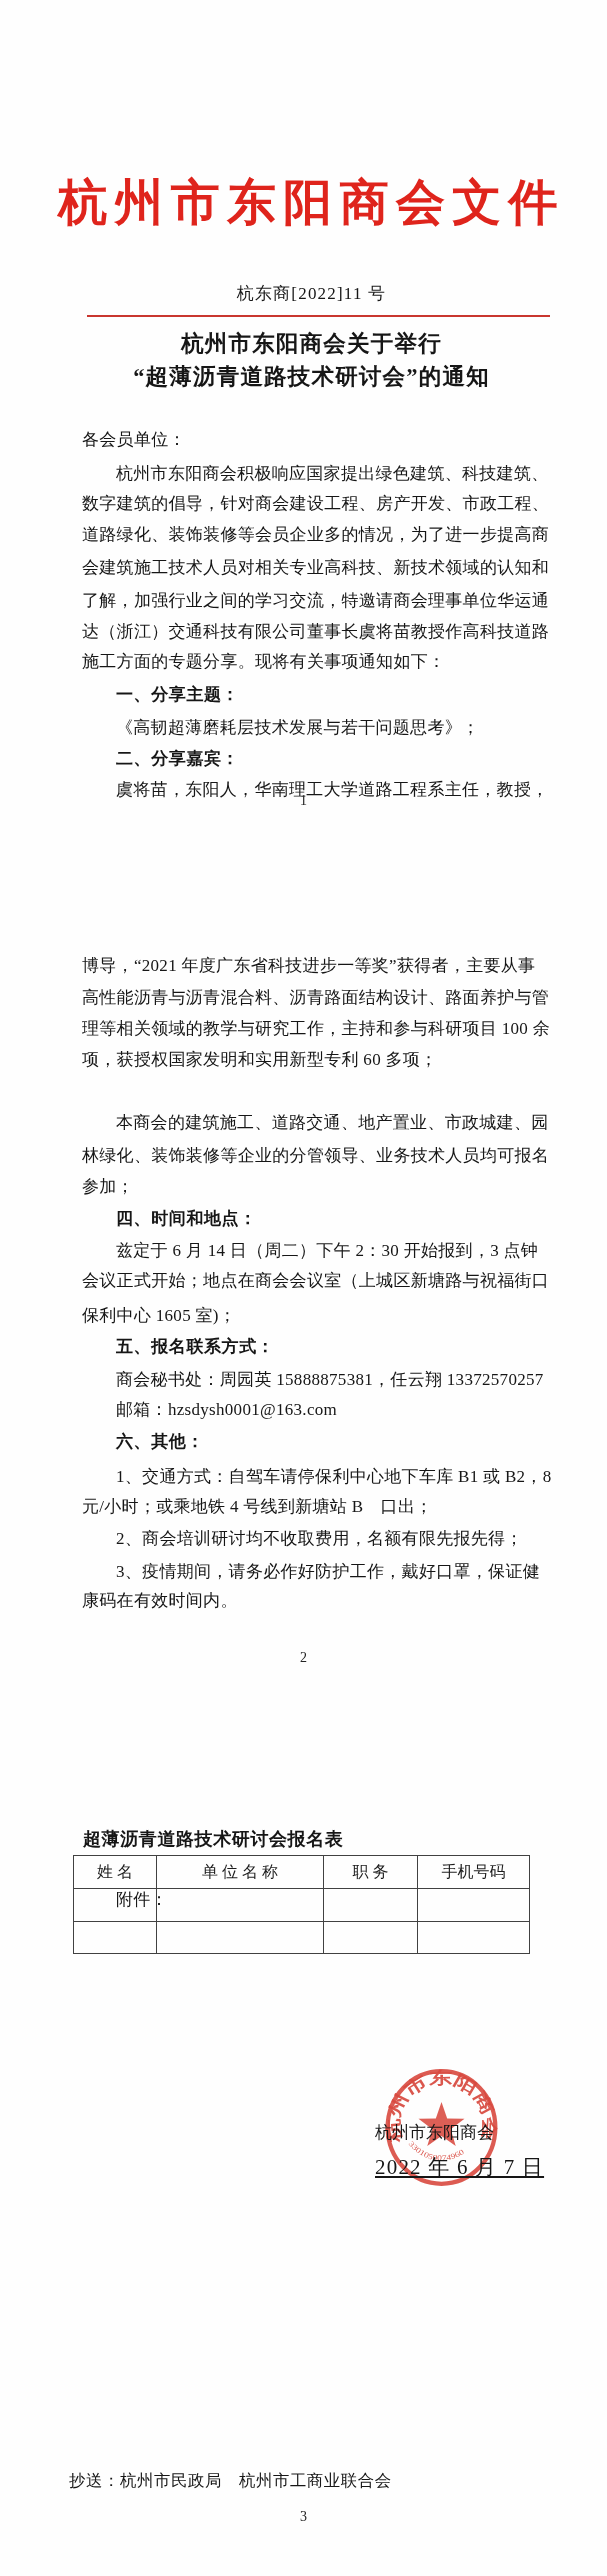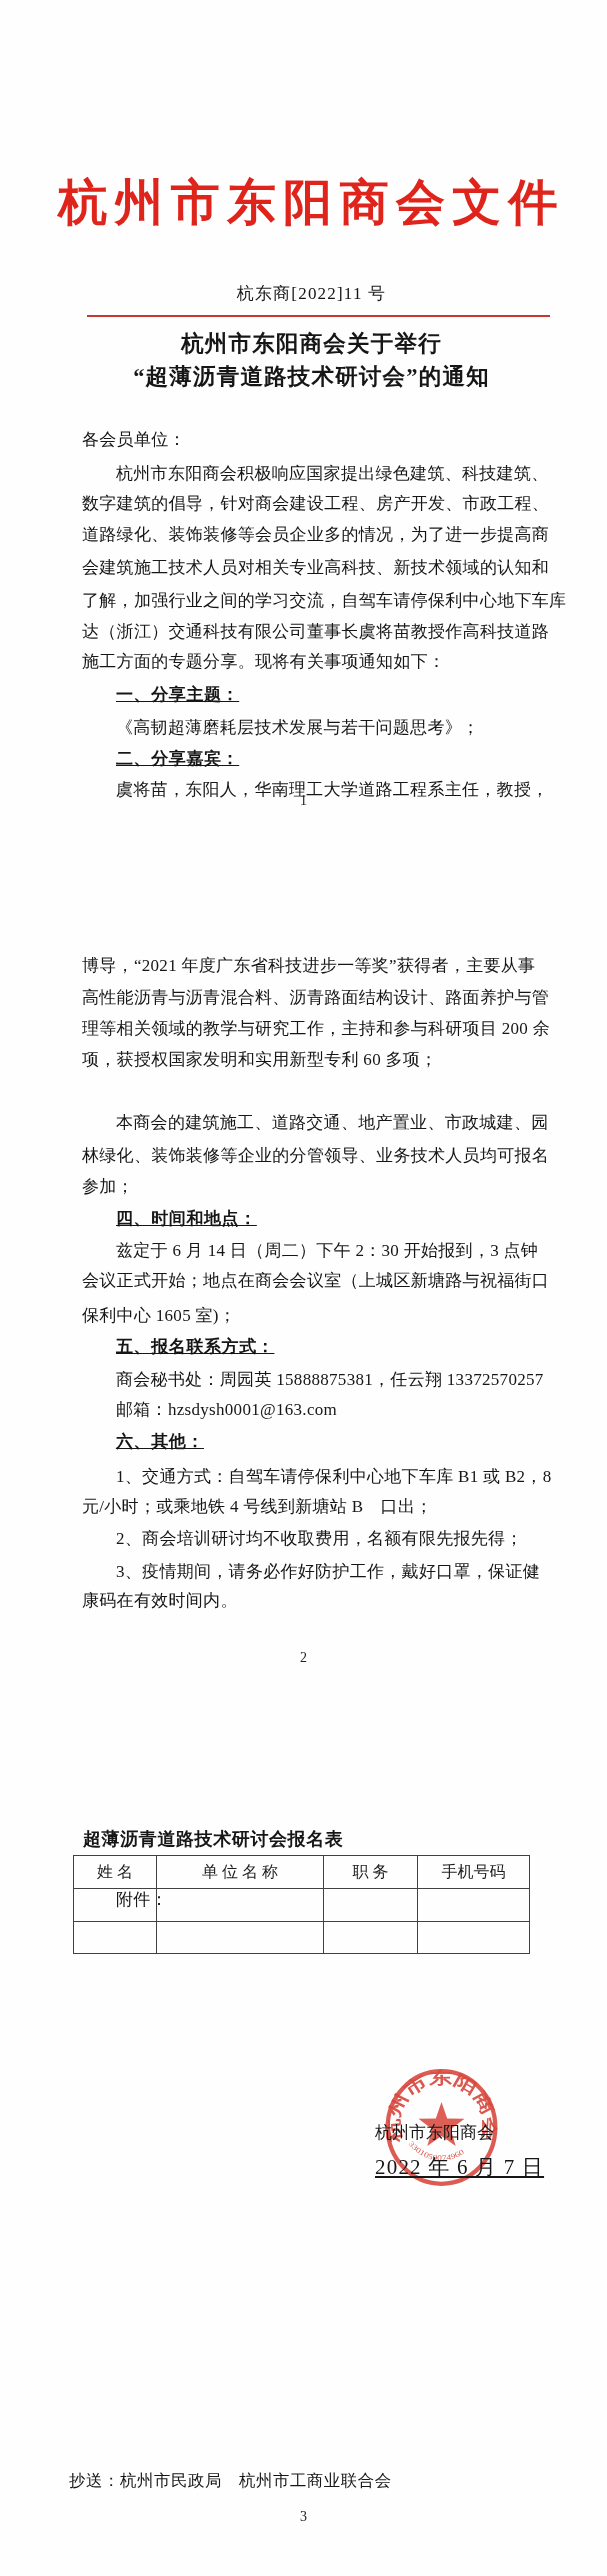--- a/index.html
+++ b/index.html
@@ -22,21 +22,21 @@
   .redline{top:315px;left:87px;width:455px;height:2.4px;background:#c9362f;}
   .title1{top:328px;font-size:22.5px;font-weight:700;letter-spacing:1.2px;}
   .title2{top:361px;font-size:22.5px;font-weight:700;letter-spacing:1.2px;}
   .line{
     position:absolute;left:82px;width:452px;
     font-size:17px;line-height:20.6px;white-space:nowrap;
     letter-spacing:0.3px;
     margin-top:17px;
   }
   .ind{padding-left:34px;}
-  .bold{font-weight:700;letter-spacing:0.6px;text-decoration:underline;}
+  .bold{font-weight:700;letter-spacing:0.6px;}
   .pgnum{position:absolute;left:0;width:607px;text-align:center;font-size:14px;color:#222;}
   .tbl-title{top:1827px;left:75px;width:452px;text-align:left;font-size:18px;font-weight:700;letter-spacing:0.6px;}
   .tablewrap{position:absolute;top:1855px;left:73px;}
   table.signup{border-collapse:collapse;table-layout:fixed;}
   table.signup td{
     border:1.2px solid #414141;
     font-size:16px;text-align:center;vertical-align:middle;
     padding:0;color:#1c1c1c;
   }
   tr.hrow td{height:32px;}
@@ -57,32 +57,32 @@
   <div class="abs redline"></div>
 
   <div class="abs center title1">杭州市东阳商会关于举行</div>
   <div class="abs center title2">“超薄沥青道路技术研讨会”的通知</div>
 
   <div class="line" style="top:413px">各会员单位：</div>
   <div class="line ind" style="top:447px">杭州市东阳商会积极响应国家提出绿色建筑、科技建筑、</div>
   <div class="line" style="top:477px">数字建筑的倡导，针对商会建设工程、房产开发、市政工程、</div>
   <div class="line" style="top:508px">道路绿化、装饰装修等会员企业多的情况，为了进一步提高商</div>
   <div class="line" style="top:541px">会建筑施工技术人员对相关专业高科技、新技术领域的认知和</div>
-  <div class="line" style="top:574px">了解，加强行业之间的学习交流，自驾车请停保利中心地下车库</div>
+  <div class="line" style="top:574px">了解，加强行业之间的学习交流，特邀请商会理事单位华运通</div>
   <div class="line" style="top:605px">达（浙江）交通科技有限公司董事长虞将苗教授作高科技道路</div>
   <div class="line" style="top:635px">施工方面的专题分享。现将有关事项通知如下：</div>
   <div class="line ind bold" style="top:668px">一、分享主题：</div>
   <div class="line ind" style="top:701px">《高韧超薄磨耗层技术发展与若干问题思考》；</div>
   <div class="line ind bold" style="top:732px">二、分享嘉宾：</div>
   <div class="line ind" style="top:763px">虞将苗，东阳人，华南理工大学道路工程系主任，教授，</div>
   <div class="pgnum" style="top:793px">1</div>
 
   <div class="line" style="top:939px">博导，“2021 年度广东省科技进步一等奖”获得者，主要从事</div>
   <div class="line" style="top:971px">高性能沥青与沥青混合料、沥青路面结构设计、路面养护与管</div>
-  <div class="line" style="top:1002px">理等相关领域的教学与研究工作，主持和参与科研项目 200 余</div>
+  <div class="line" style="top:1002px">理等相关领域的教学与研究工作，主持和参与科研项目 100 余</div>
   <div class="line" style="top:1033px">项，获授权国家发明和实用新型专利 60 多项；</div>
   <div class="line ind" style="top:1096px">本商会的建筑施工、道路交通、地产置业、市政城建、园</div>
   <div class="line" style="top:1129px">林绿化、装饰装修等企业的分管领导、业务技术人员均可报名</div>
   <div class="line" style="top:1160px">参加；</div>
   <div class="line ind bold" style="top:1192px">四、时间和地点：</div>
   <div class="line ind" style="top:1224px">兹定于 6 月 14 日（周二）下午 2：30 开始报到，3 点钟</div>
   <div class="line" style="top:1254px">会议正式开始；地点在商会会议室（上城区新塘路与祝福街口</div>
   <div class="line" style="top:1289px">保利中心 1605 室)；</div>
   <div class="line ind bold" style="top:1320px">五、报名联系方式：</div>
   <div class="line ind" style="top:1353px">商会秘书处：周园英 15888875381，任云翔 13372570257</div>

